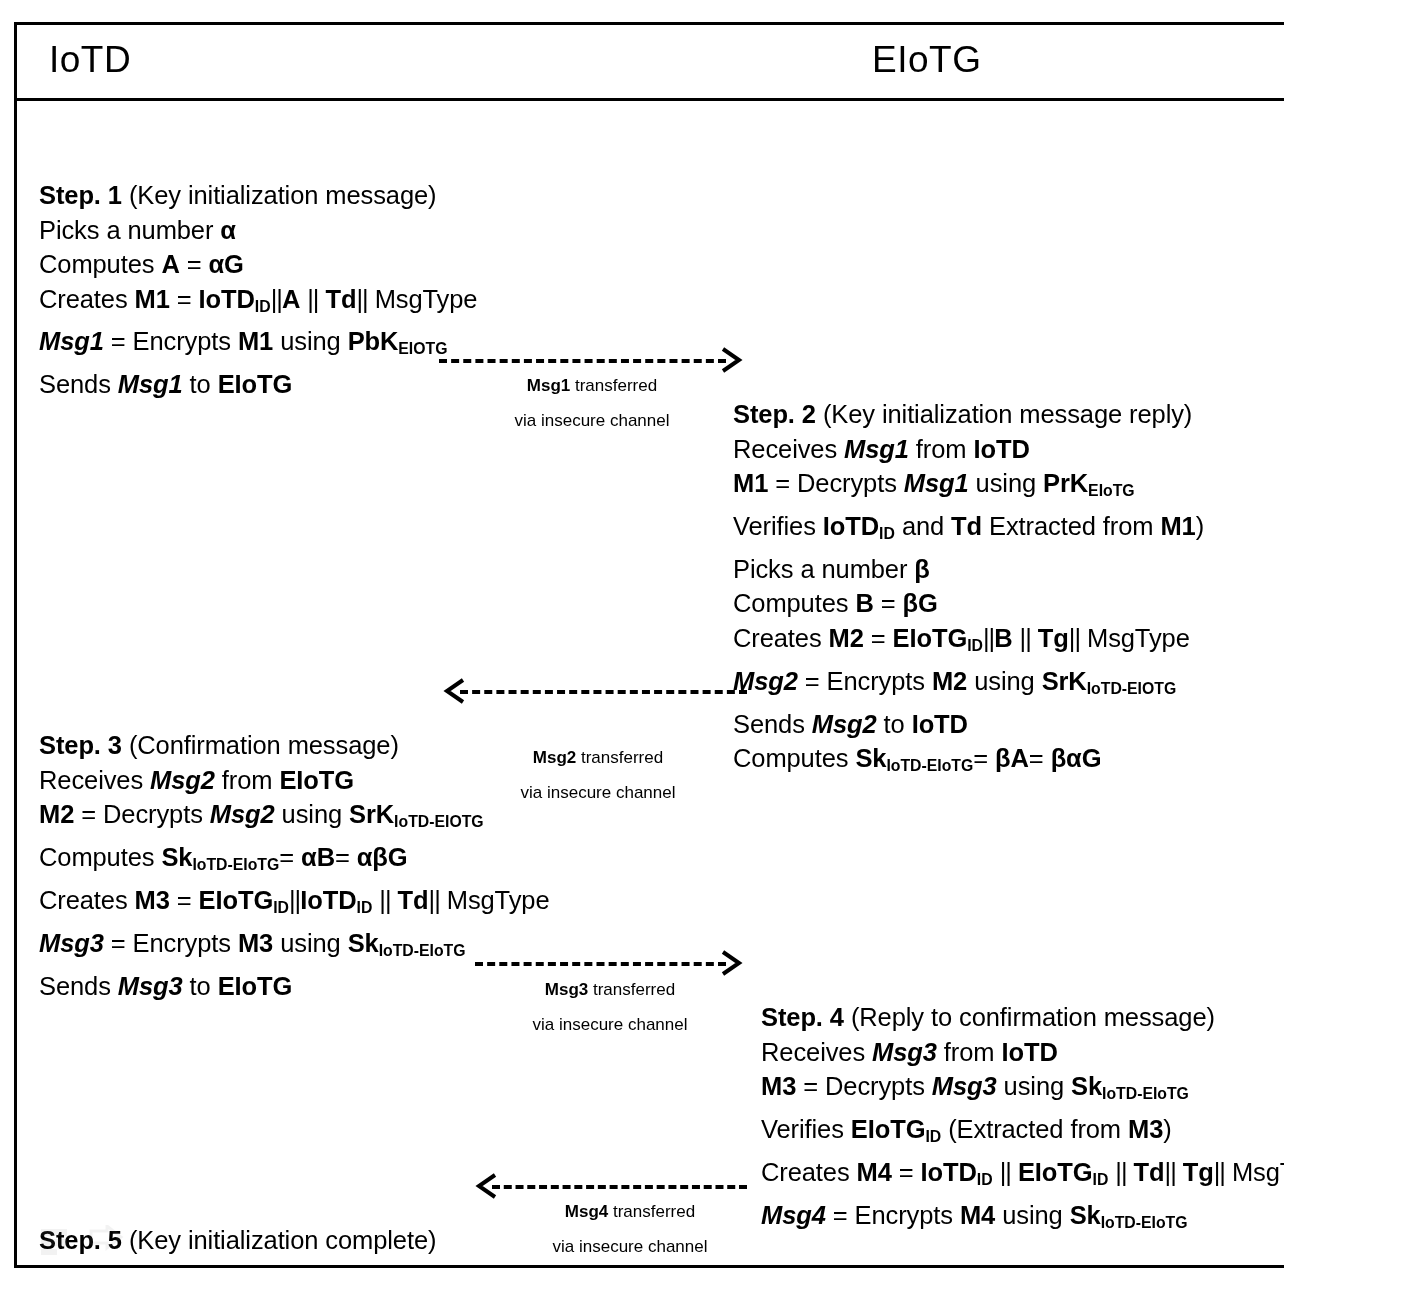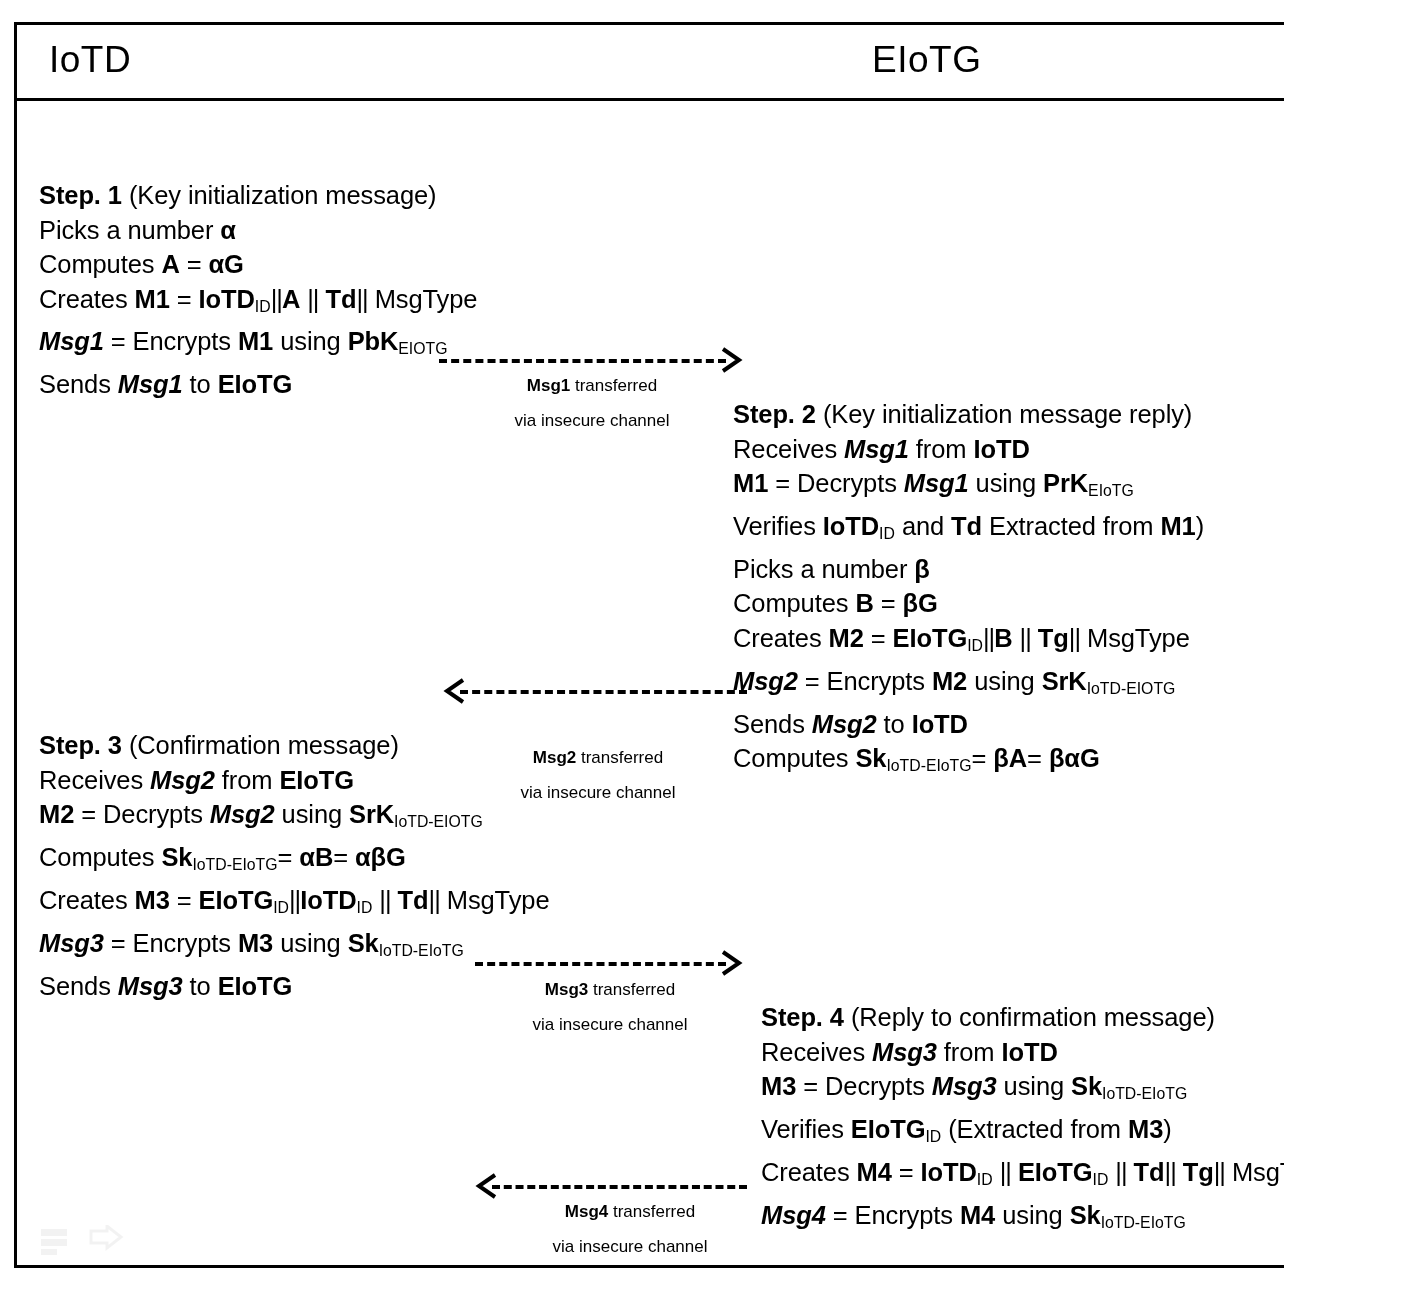--- a/index.html
+++ b/index.html
@@ -38,21 +38,21 @@
   
   .block{position:absolute;white-space:nowrap;margin-top:43px;}
   .line{
     font-size:25.5px;
     line-height:34.5px;
     white-space:nowrap;
     letter-spacing:-0.1px;
   }
   b{font-weight:bold;}
   i{font-style:italic;font-weight:bold;}
-  sub{font-size:0.62em;font-weight:normal;vertical-align:-0.28em;letter-spacing:0;}
+  sub{font-size:0.62em;font-weight:bold;vertical-align:-0.28em;letter-spacing:0;}
   .sep{letter-spacing:-1px;}
 
   
   .alabel{
     position:absolute;
     font-size:17px;line-height:34.5px;
     white-space:nowrap;text-align:center;
   }
 
   
@@ -168,20 +168,25 @@
         <div class="shaft"></div>
         <svg width="22" height="26" style="left:-4px;">
           <polyline points="20,2 4,13 20,24" fill="none" stroke="#000" stroke-width="4"></polyline>
         </svg>
       </div>
       <div class="alabel" style="left:468px; top:1094px; width:290px;">
         <div><b>Msg4</b><span> transferred</span></div>
         <div>via insecure channel</div>
       </div>
 
+      <div class="block" style="left:22px; top:1079px;">
+        <div class="line">
+          <b>Step. 5</b><span> (Key initialization complete)</span>
+        </div>
+      </div>
 
     </div>
 
     <svg class="watermark" viewBox="0 0 110 32">
       <rect x="2" y="4" width="26" height="7" fill="#888"></rect>
       <rect x="2" y="14" width="26" height="7" fill="#888"></rect>
       <rect x="2" y="24" width="16" height="6" fill="#888"></rect>
       <path d="M52 6 h16 v-5 l14 11 l-14 11 v-5 h-16 z" fill="none" stroke="#888" stroke-width="3"></path>
     </svg>
 

